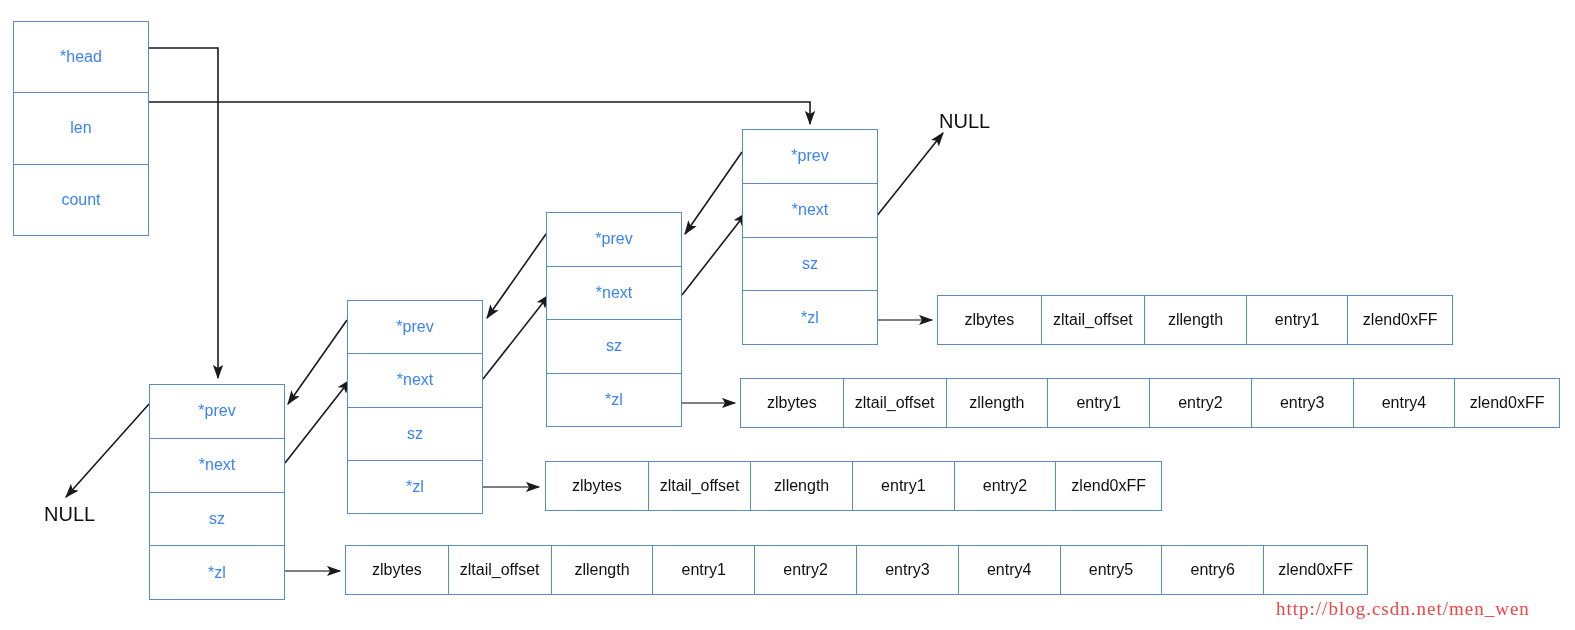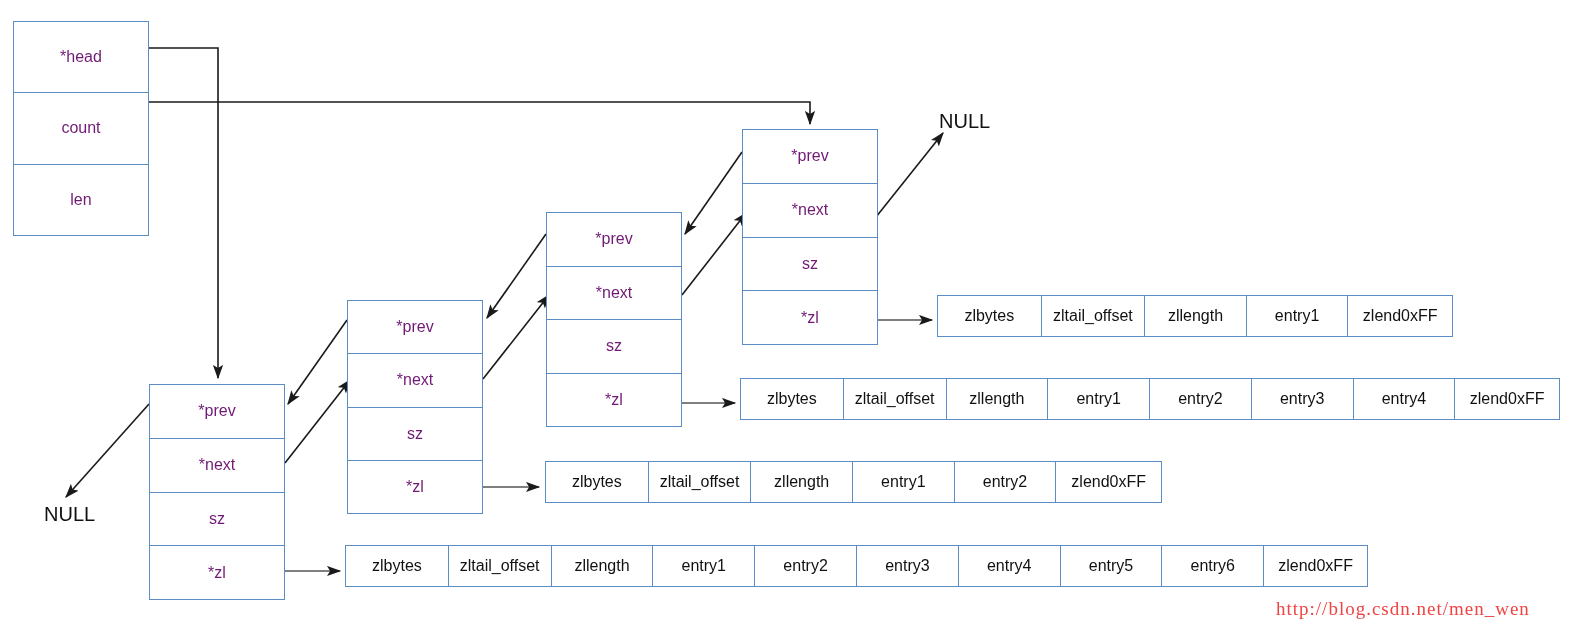--- a/index.html
+++ b/index.html
@@ -26,36 +26,36 @@
     display: flex;
     flex-direction: column;
   }
   .struct .field {
     flex: 1 1 0;
     box-sizing: border-box;
     display: flex;
     align-items: center;
     justify-content: center;
     font-size: 16px;
-    color: #701a75;
+    color: #3b82f6;
     border-bottom: 1.5px solid #5b8cc4;
     background: #ffffff;
     white-space: nowrap;
   }
   .struct .field:last-child {
     border-bottom: none;
   }
   .ziplist {
     position: absolute;
     box-sizing: border-box;
     border: 1.5px solid #5b8cc4;
     background: #ffffff;
     display: flex;
     flex-direction: row;
-    height: 42px;
+    height: 50px;
   }
   .ziplist .cell {
     box-sizing: border-box;
     display: flex;
     align-items: center;
     justify-content: center;
     text-align: center;
     font-size: 16px;
     color: #111111;
     border-right: 1.5px solid #5b8cc4;
@@ -125,22 +125,22 @@
     <path d="M742,152 L685,234" fill="none" stroke="#1a1a1a" stroke-width="1.6" marker-end="url(#arrow)"></path>
 
     <path d="M285,571 L340,571" fill="none" stroke="#555555" stroke-width="1.6" marker-end="url(#arrow)"></path>
     <path d="M483,487 L539,487" fill="none" stroke="#555555" stroke-width="1.6" marker-end="url(#arrow)"></path>
     <path d="M682,403 L735,403" fill="none" stroke="#555555" stroke-width="1.6" marker-end="url(#arrow)"></path>
     <path d="M876,320 L932,320" fill="none" stroke="#555555" stroke-width="1.6" marker-end="url(#arrow)"></path>
   </svg>
 
   <div class="struct" style="left:13px; top:21px; width:136px; height:215px;">
     <div class="field">*head</div>
+    <div class="field">len</div>
     <div class="field">count</div>
-    <div class="field">len</div>
   </div>
 
   <div class="struct" style="left:149px; top:384px; width:136px; height:216px;">
     <div class="field">*prev</div>
     <div class="field">*next</div>
     <div class="field">sz</div>
     <div class="field">*zl</div>
   </div>
 
   <div class="struct" style="left:347px; top:300px; width:136px; height:214px;">

